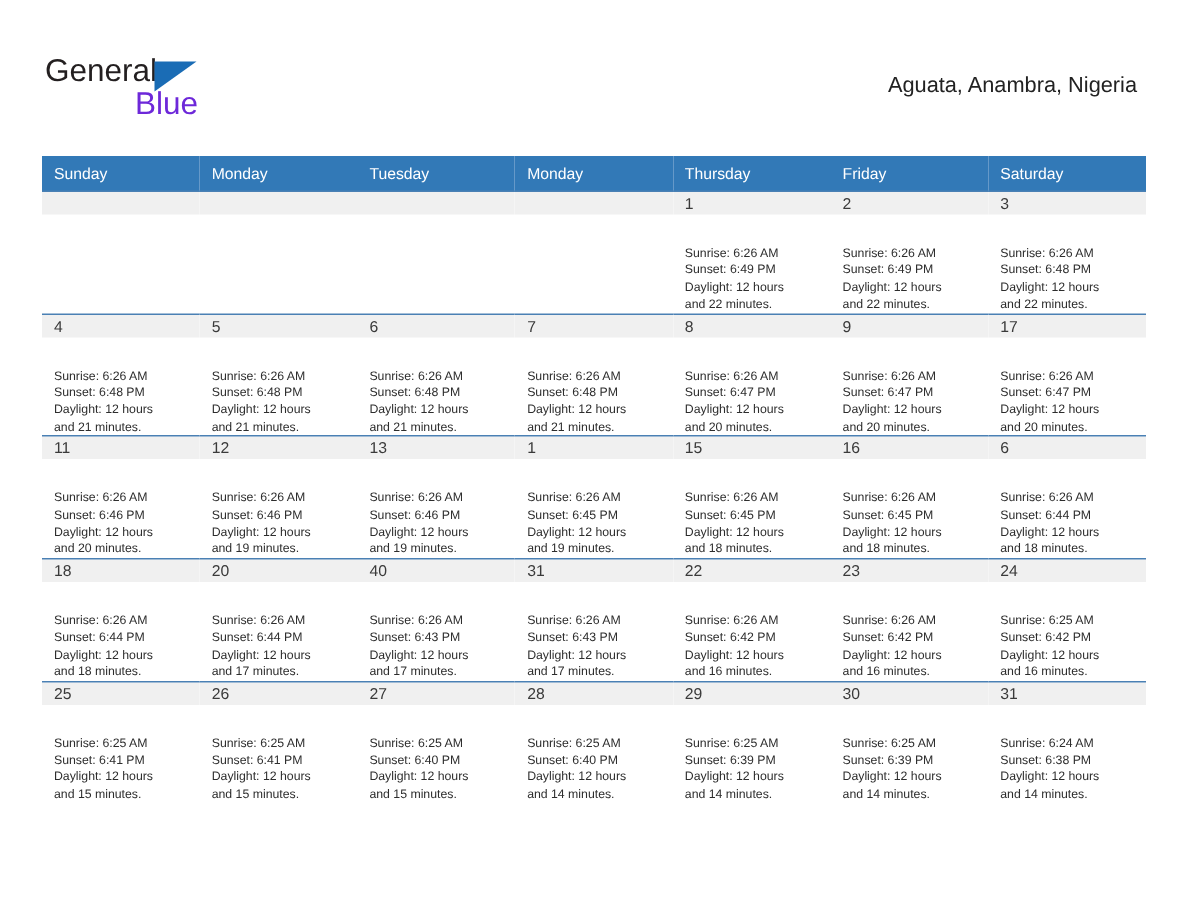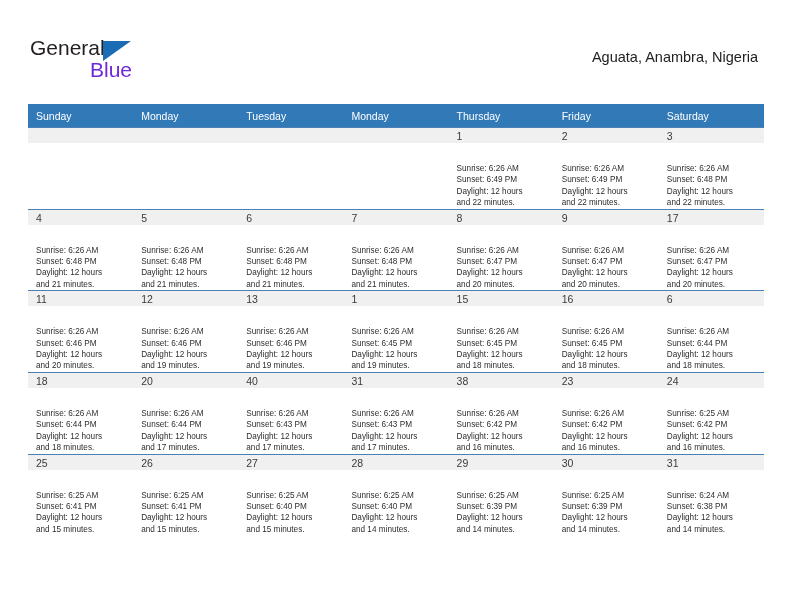--- a/index.html
+++ b/index.html
@@ -371,21 +371,21 @@
           <td>
             <div class="daynum-band">31</div>
             <div class="cell-body">
               <div>Sunrise: 6:26 AM</div>
               <div>Sunset: 6:43 PM</div>
               <div>Daylight: 12 hours</div>
               <div>and 17 minutes.</div>
             </div>
           </td>
           <td>
-            <div class="daynum-band">38</div>
+            <div class="daynum-band">22</div>
             <div class="cell-body">
               <div>Sunrise: 6:26 AM</div>
               <div>Sunset: 6:42 PM</div>
               <div>Daylight: 12 hours</div>
               <div>and 16 minutes.</div>
             </div>
           </td>
           <td>
             <div class="daynum-band">23</div>
             <div class="cell-body">

